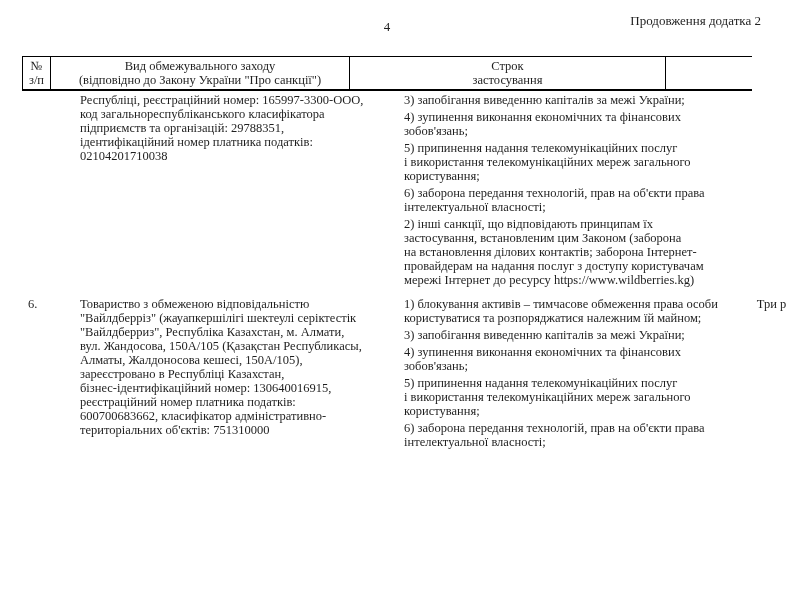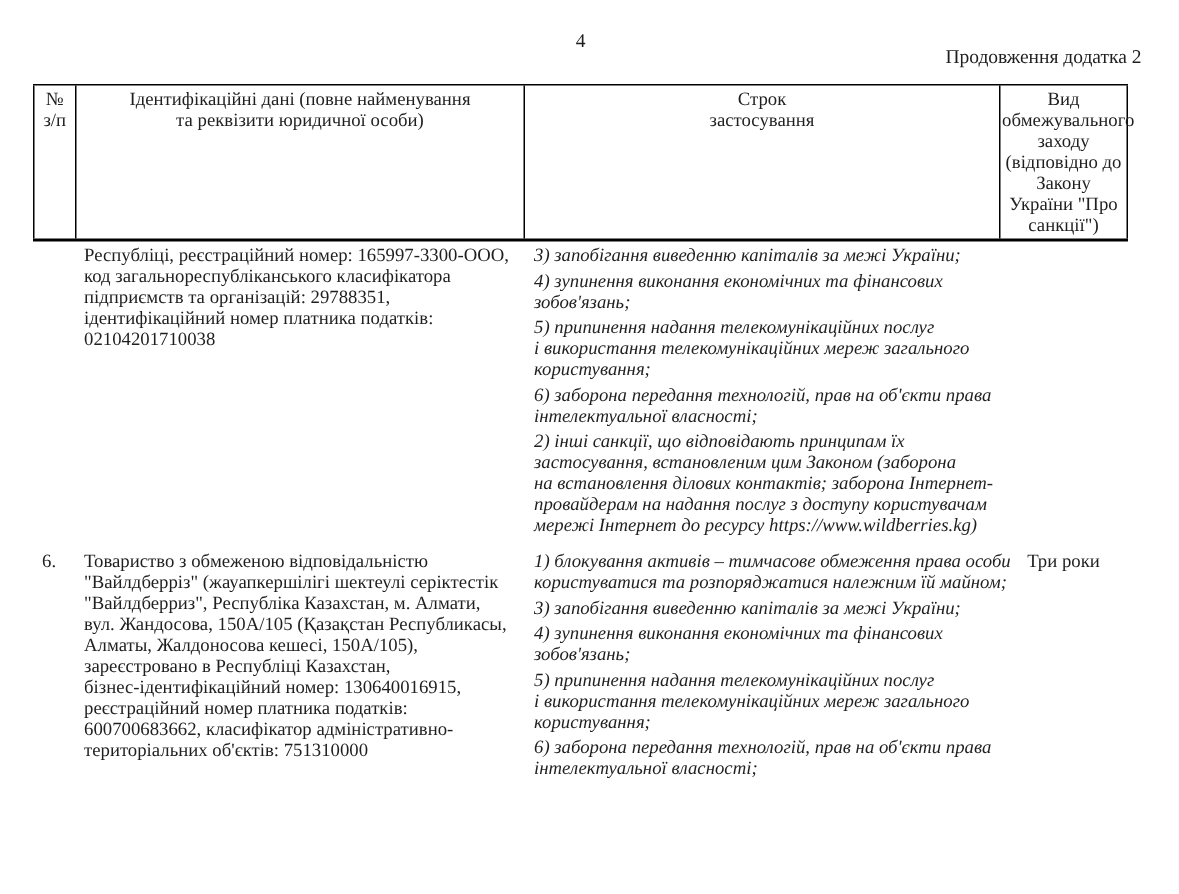--- a/index.html
+++ b/index.html
@@ -25,21 +25,21 @@
     position: absolute;
     top: 20px;
     left: 22px;
     width: 730px;
     text-align: center;
     font-size: 13px;
     line-height: 14px;
   }
   .continuation {
     position: absolute;
-    top: 31px;
+    top: 14px;
     right: 25px;
     font-size: 13px;
     line-height: 14px;
     text-align: right;
   }
   .sanctions-table {
     position: absolute;
     left: 22px;
     top: 56px;
     width: 730px;
@@ -59,66 +59,64 @@
     line-height: 14px;
     white-space: pre-line;
     font-size: 12.5px;
   }
   .th:last-child {
     border-right: 1px solid #000;
   }
   .trow {
     display: grid;
     grid-template-columns: 28px 299px 317px 86px;
+    gap: 24px;
   }
   .trow-continuation { margin-top: 2px; }
   .trow-main { margin-top: 7px; }
   .td {
     line-height: 14px;
     font-size: 12.5px;
   }
   .td-num {
     padding-left: 6px;
   }
   .td-ident {
     padding-left: 6px;
     white-space: pre;
   }
   .td-measures {
     padding-left: 7px;
   }
   .td-measures .measure {
     margin: 0 0 3px 0;
     white-space: pre;
-    font-style: italic;
   }
   .td-term {
     text-align: center;
   }
 </style>
 </head>
 <body>
 
 <div class="page">
 
   <div class="page-number">4</div>
 
   <div class="continuation">Продовження додатка 2</div>
 
   <div class="sanctions-table">
 
     <div class="thead">
       <div class="th">№
 з/п</div>
-      <div class="th">Ідентифікаційні дані (повне найменування
-та реквізити юридичної особи)</div>
+      <div class="th">Вид обмежувального заходу
+(відповідно до Закону України "Про санкції")</div>
       <div class="th">Строк
 застосування</div>
-      <div class="th">Вид обмежувального заходу
-(відповідно до Закону України "Про санкції")</div>
     </div>
 
     <div class="tbody">
 
       <div class="trow trow-continuation">
         <div class="td td-num"></div>
         <div class="td td-ident">Республіці, реєстраційний номер: 165997-3300-ООО,
 код загальнореспубліканського класифікатора
 підприємств та організацій: 29788351,
 ідентифікаційний номер платника податків:

